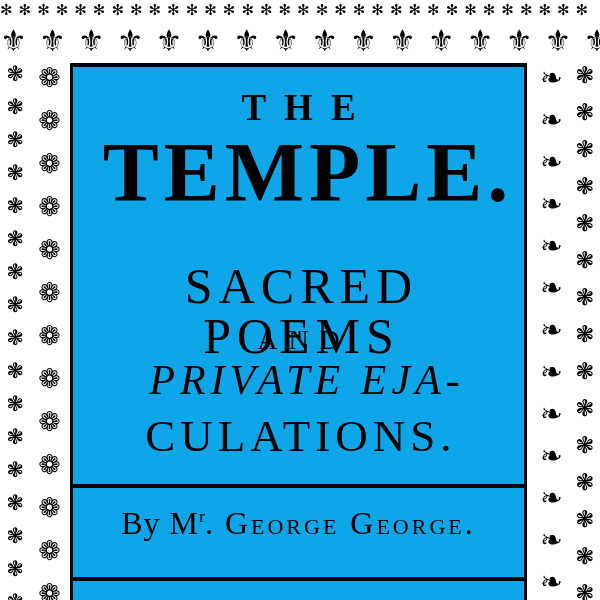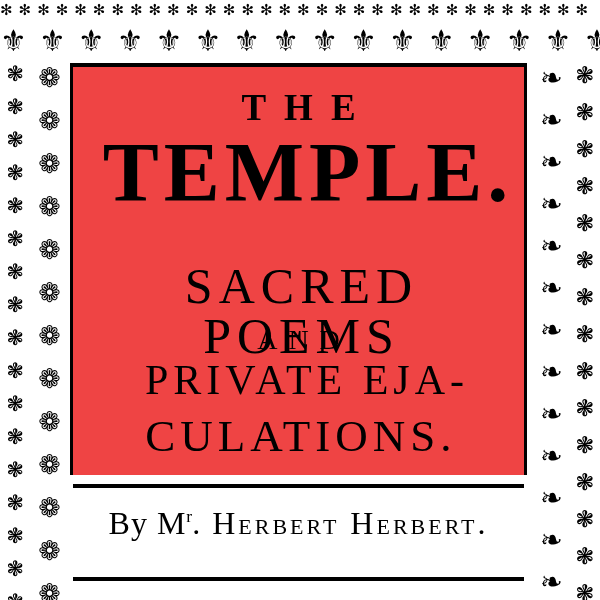--- a/index.html
+++ b/index.html
@@ -53,27 +53,27 @@
   }
   .col-l1 { font-size: 21px; letter-spacing: 9px;  line-height: 32px; }
   .col-l2 { font-size: 27px; letter-spacing: 12px; line-height: 38px; }
   .col-r1 { font-size: 27px; letter-spacing: 11px; line-height: 36px; }
   .col-r2 { font-size: 23px; letter-spacing: 11px; line-height: 32px; }
 
   
   .frame {
     position: absolute;
     left: 70px; top: 63px;
-    width: 457px; height: 412px;
+    width: 457px; height: 537px;
     box-sizing: border-box;
     border-top: 4px solid #000;
     border-left: 3px solid #000;
     border-right: 3px solid #000;
     border-bottom: none;
-    background: #ef4444;
+    background: #0ea5e9;
   }
   .frame > div { position: absolute; left: 0; width: 100%; text-align: center; line-height: 1; }
 
   .t-the {
     top: 22px;
     font-size: 37px; font-weight: bold;
     letter-spacing: 18px; padding-left: 18px; box-sizing: border-box;
   }
   .t-temple {
     top: 64px;
@@ -86,21 +86,21 @@
     letter-spacing: 6px; padding-left: 6px; box-sizing: border-box;
   }
   .t-and {
     top: 259px;
     font-size: 28px;
     letter-spacing: 11px; padding-left: 11px; box-sizing: border-box;
   }
   .t-private {
     top: 292px;
     font-size: 42px;
-    letter-spacing: 5px; padding-left: 17px; box-sizing: border-box;
+    letter-spacing: 5px; padding-left: 17px; box-sizing: border-box; font-style: italic;
   }
   .t-culations {
     top: 347px;
     font-size: 45px;
     letter-spacing: 5px; padding-left: 5px; box-sizing: border-box;
   }
   .rule {
     height: 4px; background: #000000;
   }
   .rule1 { top: 417px; }
@@ -147,20 +147,20 @@
     <div class="t-temple">TEMPLE.</div>
 
     <div class="t-sacred">SACRED POEMS</div>
     <div class="t-and">AND</div>
     <div class="t-private">PRIVATE EJA-</div>
     <div class="t-culations">CULATIONS.</div>
 
     <div class="rule rule1"></div>
 
     <div class="byline">
-      <span class="by-prefix">By M</span><sup>r</sup><span>.</span><span class="author">Herbert Herbert.</span>
+      <span class="by-prefix">By M</span><sup>r</sup><span>.</span><span class="author">George George.</span>
     </div>
 
     <div class="rule rule2"></div>
 
   </div>
 
 </div>
 
 </body></html>

